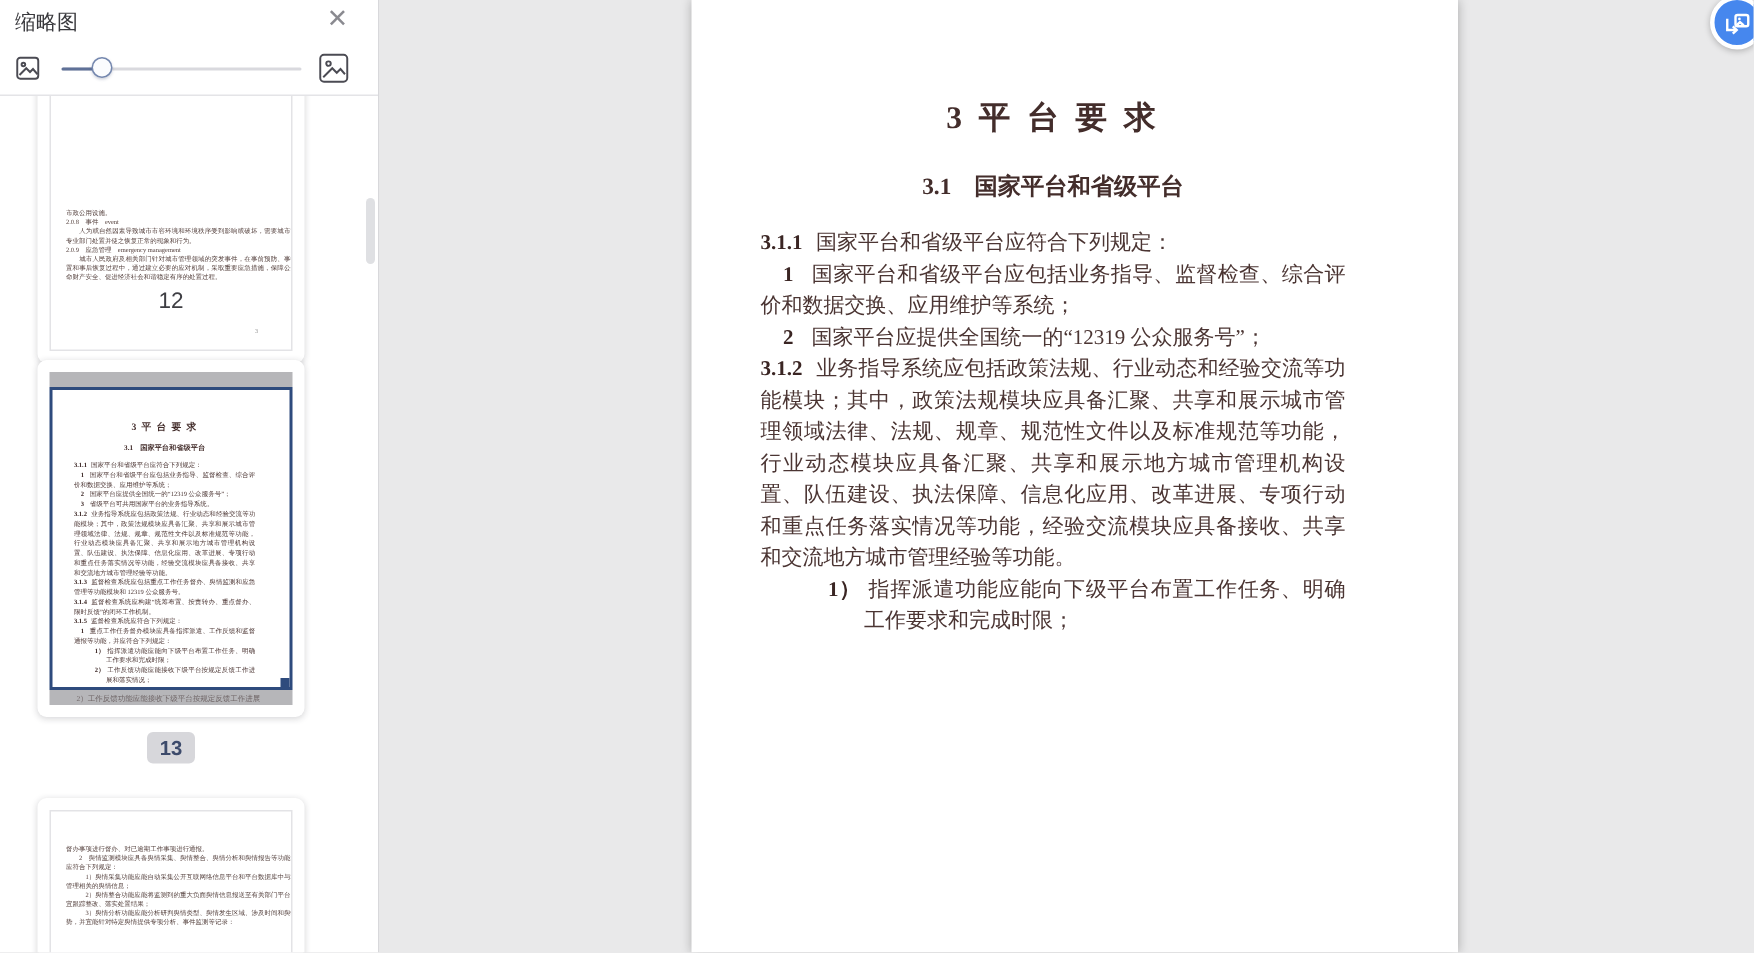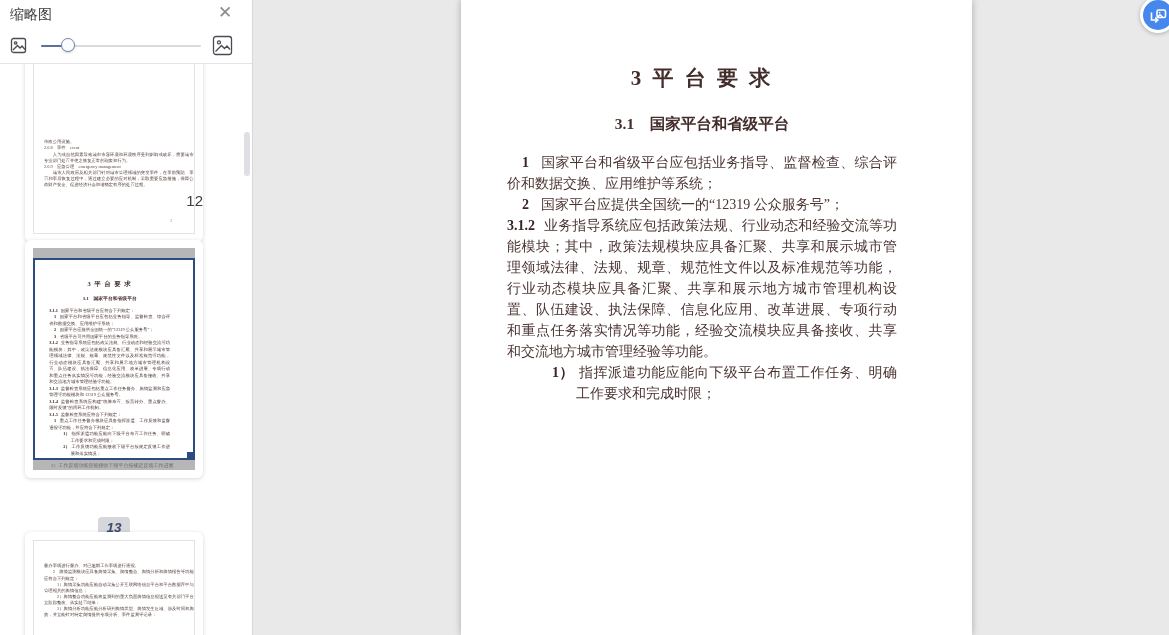--- a/index.html
+++ b/index.html
@@ -63,21 +63,21 @@
   .view-rect{
     position:absolute;left:8px;right:8px;top:18px;height:202px;
     border:2px solid #2e4b7d;background:#fff;box-sizing:border-box;overflow:hidden;
   }
   .view-rect-handle{
     position:absolute;right:-1px;bottom:-1px;width:7px;height:7px;background:#2e4b7d;
   }
   .mini-doc-clip{position:absolute;left:0;top:0;width:158px;height:198px;overflow:hidden;}
   .mini-doc-clip .doc{transform:scale(0.31);transform-origin:0 0;}
   .page-label{
-    position:absolute;left:25px;width:178px;text-align:right;
+    position:absolute;left:25px;width:178px;text-align:center;
     font-size:15px;color:#3e3e43;cursor:pointer;
   }
   .page-pill{
     position:absolute;left:98px;width:32px;height:21px;background:#d7d7db;border-radius:4px;
     text-align:center;font-size:13.5px;line-height:21px;color:#3c4a6b;font-weight:bold;cursor:pointer;
   }
   .panel-scrollbar{
     position:absolute;left:244px;top:132px;width:6px;height:44px;background:#dfe0e3;border-radius:3px;cursor:pointer;
   }
   
@@ -178,21 +178,21 @@
               <p class="para subitem"><b class="num">1）</b>指挥派遣功能应能向下级平台布置工作任务、明确工作要求和完成时限；</p>
               <p class="para subitem"><b class="num">2）</b>工作反馈功能应能接收下级平台按规定反馈工作进展和落实情况；</p>
             </div>
         </div>
         <div class="view-rect-handle"></div>
       </div>
       <div class="band band-bottom">
         <span class="dim-line">2）工作反馈功能应能接收下级平台按规定反馈工作进展</span>
       </div>
     </div>
-    <div class="page-pill" style="top:453px;font-style:italic;">13</div>
+    <div class="page-pill" style="top:424px;">13</div>
 
     <div class="thumb-card" style="top:468px;height:180px;">
       <div class="thumb-page">
         <div class="mini-text" id="t14" style="top:22px;">
             <p>督办事项进行督办、对已逾期工作事项进行通报。</p>
             <p>　　2　舆情监测模块应具备舆情采集、舆情整合、舆情分析和舆情报告等功能，并应符合下列规定：</p>
             <p>　　　1）舆情采集功能应能自动采集公开互联网络信息平台和平台数据库中与城市管理相关的舆情信息；</p>
             <p>　　　2）舆情整合功能应能将监测到的重大负面舆情信息报送至有关部门平台，并宜跟踪整改、落实处置结果；</p>
             <p>　　　3）舆情分析功能应能分析研判舆情类型、舆情发生区域、涉及时间和舆情趋势，并宜能针对特定舆情提供专项分析、事件监测等记录：</p>
           </div>
@@ -201,20 +201,21 @@
   </div>
 
   <div class="panel-scrollbar"></div>
 </aside>
 
 <main class="viewer">
   <div class="doc-page">
     <div class="doc" id="doc-main">
         <div class="doc-h1">3 平 台 要 求</div>
         <div class="doc-h2">3.1　国家平台和省级平台</div>
+        <p class="para clause"><b class="num">3.1.1</b>国家平台和省级平台应符合下列规定：</p>
         <p class="para item"><b class="num">1</b>国家平台和省级平台应包括业务指导、监督检查、综合评价和数据交换、应用维护等系统；</p>
         <p class="para item"><b class="num">2</b>国家平台应提供全国统一的“12319 公众服务号”；</p>
         <p class="para clause"><b class="num">3.1.2</b>业务指导系统应包括政策法规、行业动态和经验交流等功能模块；其中，政策法规模块应具备汇聚、共享和展示城市管理领域法律、法规、规章、规范性文件以及标准规范等功能，行业动态模块应具备汇聚、共享和展示地方城市管理机构设置、队伍建设、执法保障、信息化应用、改革进展、专项行动和重点任务落实情况等功能，经验交流模块应具备接收、共享和交流地方城市管理经验等功能。</p>
         <p class="para subitem"><b class="num">1）</b>指挥派遣功能应能向下级平台布置工作任务、明确工作要求和完成时限；</p>
       </div>
   </div>
 </main>
 
 <button class="float-btn">
   <svg width="20" height="20" viewBox="0 0 20 20" fill="none" stroke="#ffffff" stroke-width="1.6">

